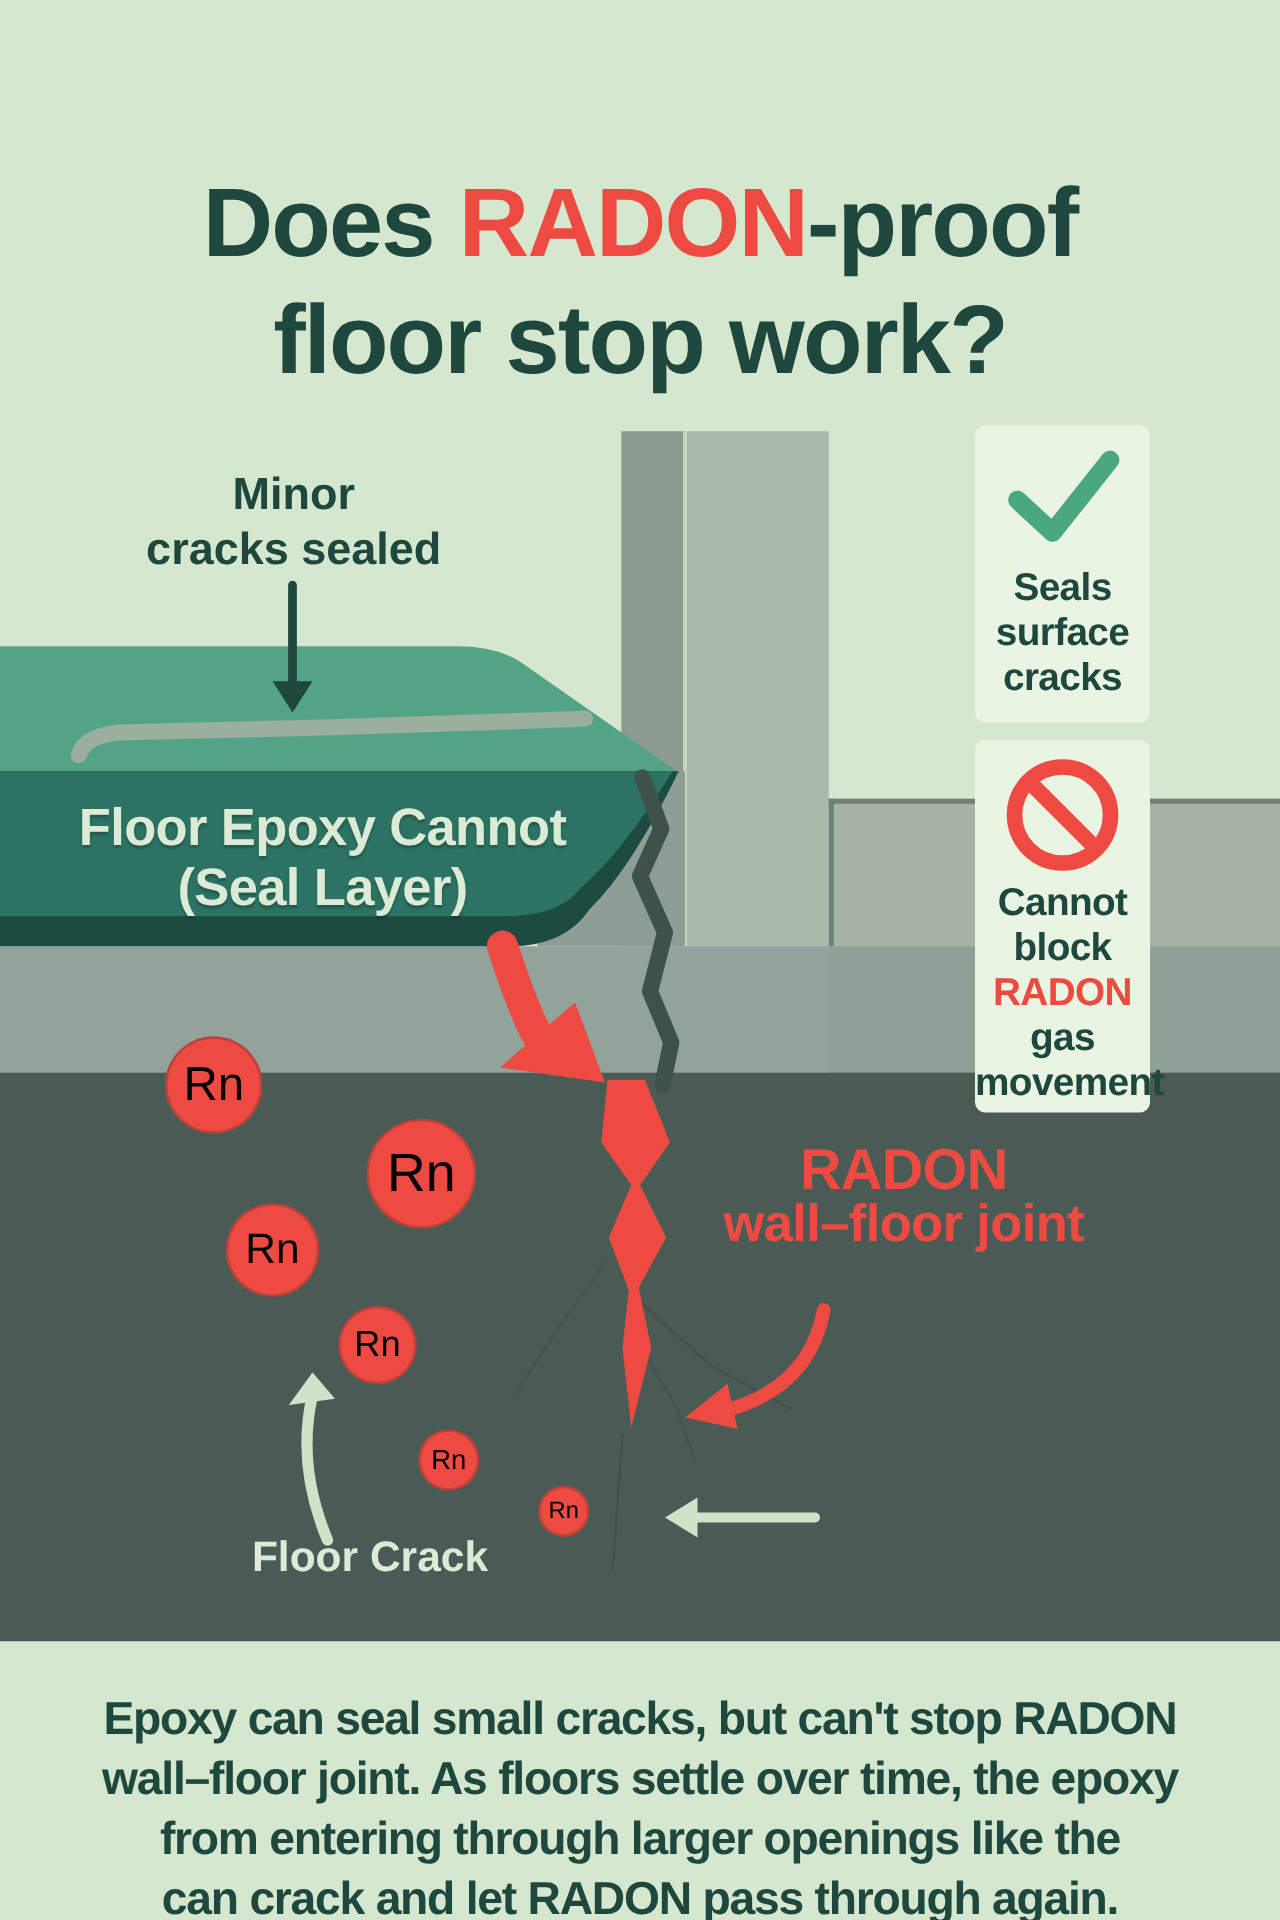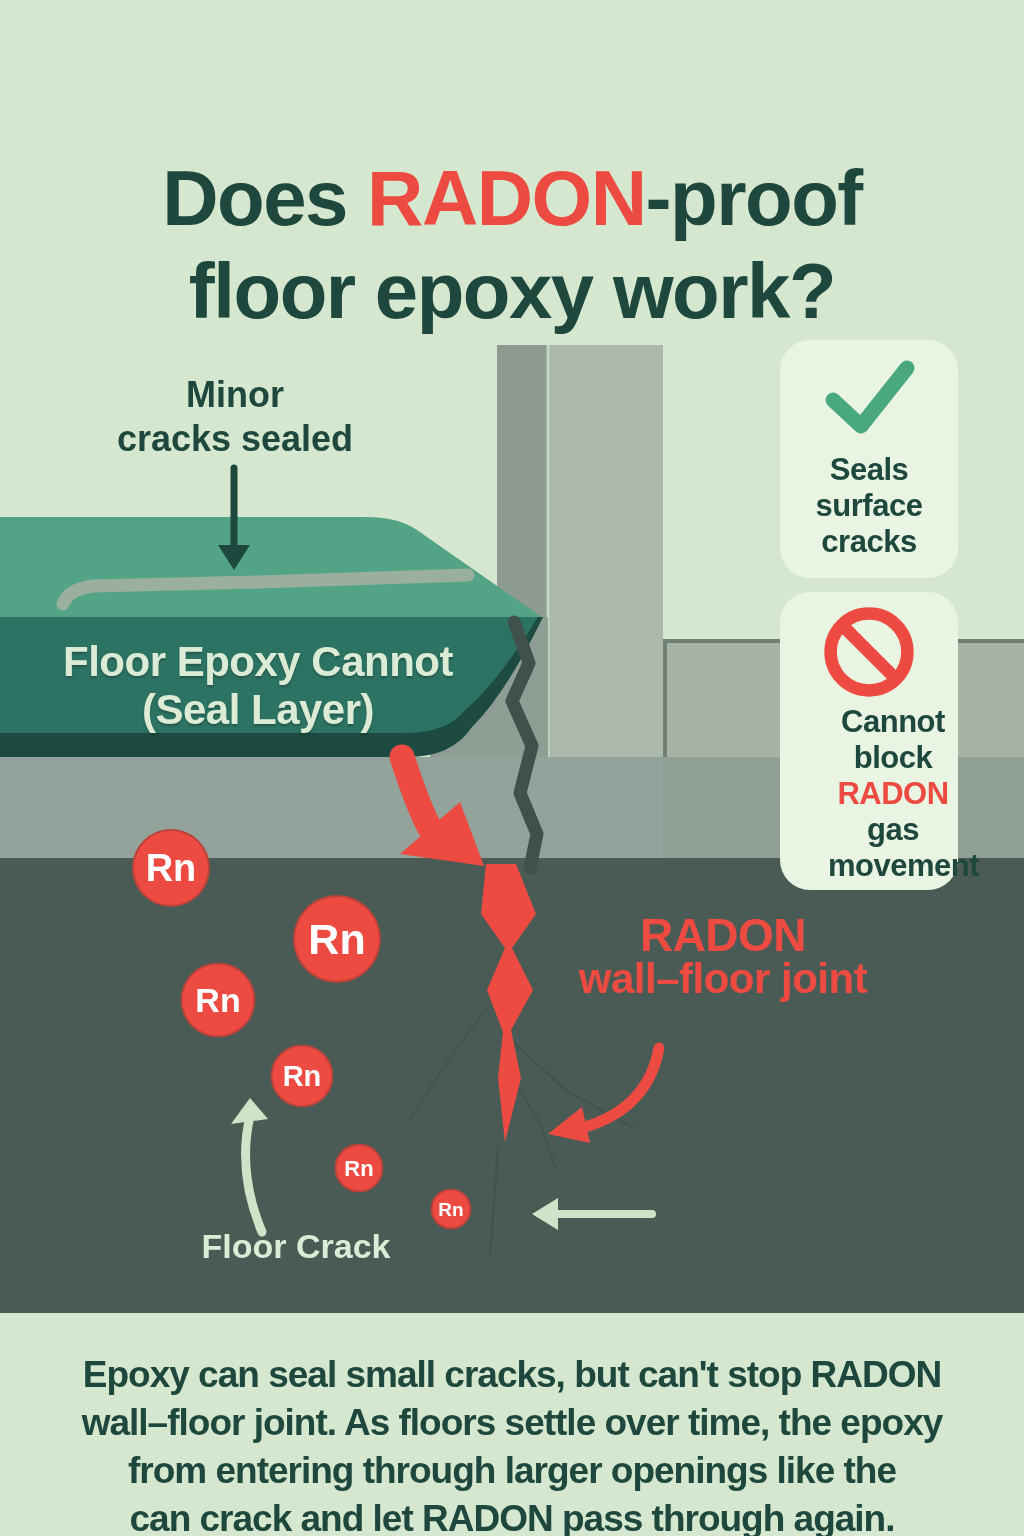--- a/index.html
+++ b/index.html
@@ -8,50 +8,50 @@
     --floor_gray:#93a29a; --soil:#4a5b55; --wall_side:#8d9b91; --wall_front:#abb8ac;
     --footing_gray:#a7b4a5; --card_bg:#e9f4e2; --check_green:#4aa87f;
     --cream:#dcebd6; --sealed_crack_gray:#a2b0a0; --crack_dark:#3f514b;
   }
   html,body{margin:0;padding:0;}
   body{background:#888;font-family:"Liberation Sans","DejaVu Sans",sans-serif;}
   .poster{position:relative;width:1024px;height:1536px;background:var(--background);
     overflow:hidden;margin:0 auto;}
   .scene{position:absolute;left:0;top:0;z-index:1;}
   .txt{position:absolute;z-index:3;text-align:center;transform:translateX(-50%);font-weight:700;}
-  .title{top:100px;left:512px;width:1000px;font-size:78px;line-height:93px;letter-spacing:-1.5px;
+  .title{top:80px;left:512px;width:1000px;font-size:78px;line-height:93px;letter-spacing:-1.5px;
     color:var(--title_green);font-weight:800;z-index:2;}
   .title .hl{color:var(--accent_red);}
   .minor-label{top:373px;left:235px;width:340px;font-size:36px;line-height:44px;color:var(--title_green);}
   .epoxy-label{top:638px;left:258px;width:470px;font-size:42px;line-height:48px;color:var(--cream);
     letter-spacing:-0.5px;text-shadow:0 2px 2px rgba(15,40,33,.35);}
   .radon-leak-label{top:913px;left:723px;width:420px;font-size:42px;line-height:44px;
     color:var(--accent_red);letter-spacing:-0.5px;}
   .radon-leak-label .big{font-size:46px;}
   .epoxy-cracked-label{top:1132px;left:786px;width:420px;font-size:40px;line-height:46px;color:var(--cream);}
   .floor-crack-label{top:1227px;left:296px;width:320px;font-size:34px;color:var(--cream);}
   .molecule{position:absolute;z-index:3;background:var(--accent_red);border-radius:50%;
-    color:#ffffff;font-weight:700;display:flex;align-items:center;justify-content:center;
+    color:#000000;font-weight:400;display:flex;align-items:center;justify-content:center;
     transform:translate(-50%,-50%);border:2px solid rgba(30,45,40,.25);box-sizing:border-box;}
   .m1{left:171px;top:868px;width:78px;height:78px;font-size:38px;}
   .m2{left:337px;top:939px;width:88px;height:88px;font-size:43px;}
   .m3{left:218px;top:1000px;width:75px;height:75px;font-size:34px;}
   .m4{left:302px;top:1076px;width:63px;height:63px;font-size:29px;}
   .m5{left:359px;top:1168px;width:49px;height:49px;font-size:22px;}
   .m6{left:451px;top:1209px;width:41px;height:41px;font-size:19px;}
-  .card{position:absolute;z-index:4;left:780px;width:178px;background:var(--card_bg);
-    border-radius:30px;text-align:center;box-sizing:border-box;}
+  .card{position:absolute;z-index:4;left:780px;width:140px;background:var(--card_bg);
+    border-radius:8px;text-align:center;box-sizing:border-box;}
   .card-check{top:340px;height:238px;}
   .card-cannot{top:592px;height:298px;}
   .card svg{display:block;margin:0 auto;}
   .card-check svg{margin-top:18px;}
   .card-cannot svg{margin-top:12px;}
   .card .lines{font-weight:700;font-size:31px;line-height:36px;color:var(--title_green);letter-spacing:-0.5px;}
   .card-check .lines{margin-top:14px;}
-  .card-cannot .lines{margin-top:4px;padding-left:48px;}
+  .card-cannot .lines{margin-top:4px;}
   .card .red{color:var(--accent_red);}
   .footer{position:absolute;z-index:2;top:1351px;left:0;width:1024px;text-align:center;
     color:var(--title_green);font-weight:700;font-size:37px;line-height:48px;letter-spacing:-1px;}
   .footer div{white-space:nowrap;}
 </style>
 </head>
 <body>
 
 <div class="poster">
 
@@ -115,21 +115,21 @@
       <polygon points="250,1098 231,1124 268,1119" fill="#cfe3c8"></polygon>
     </g>
 
     <g>
       <line x1="652" y1="1214" x2="552" y2="1214" stroke="#cfe3c8" stroke-width="8" stroke-linecap="round"></line>
       <polygon points="532,1214 558,1198 558,1230" fill="#cfe3c8"></polygon>
     </g>
   </svg>
 
   <h1 class="txt title"><span>Does </span><span class="hl">RADON</span><span>-proof</span><br>
-    <span>floor epoxy work?</span>
+    <span>floor stop work?</span>
   </h1>
 
   <div class="txt minor-label">
     <div>Minor</div>
     <div>cracks sealed</div>
   </div>
 
   <div class="txt epoxy-label">
     <div>Floor Epoxy Cannot</div>
     <div>(Seal Layer)</div>

